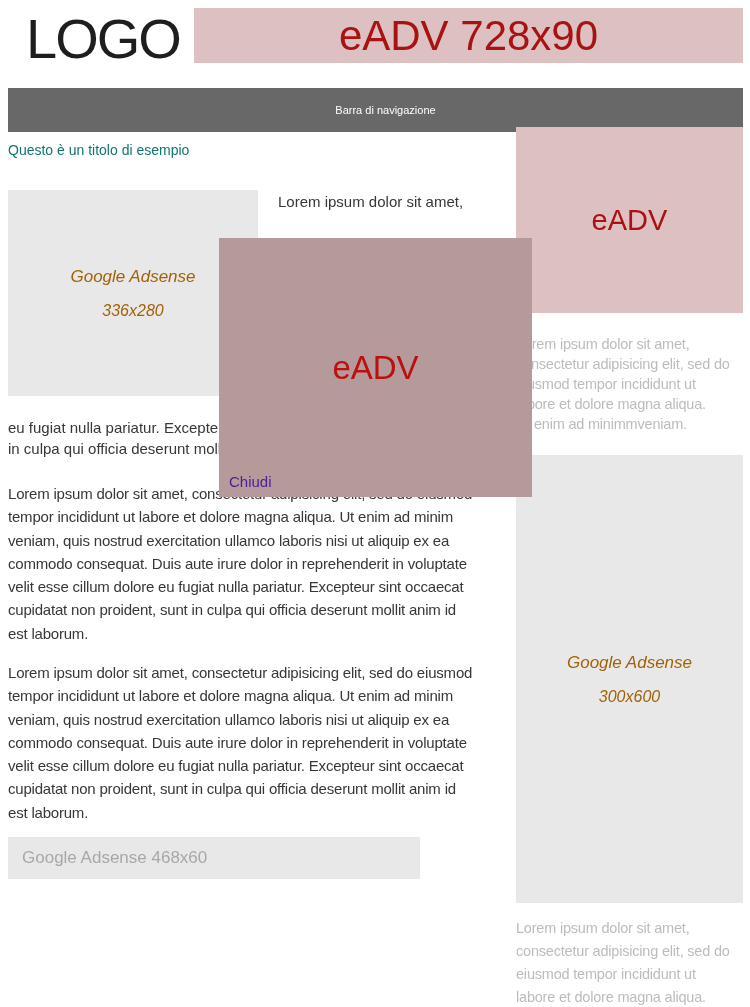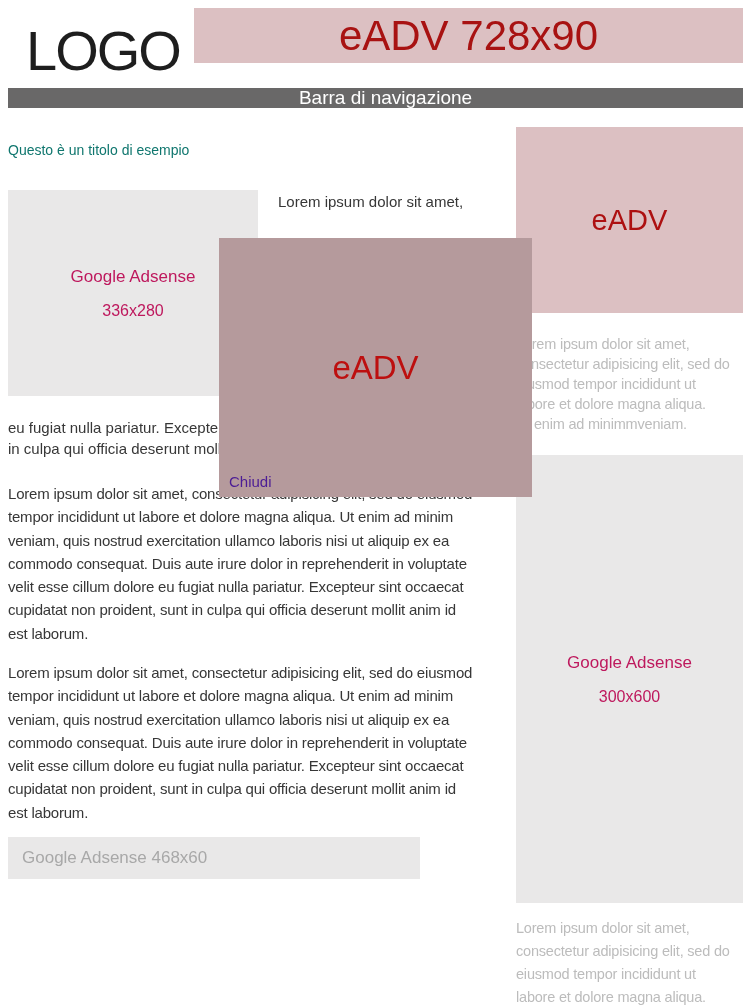--- a/index.html
+++ b/index.html
@@ -8,41 +8,41 @@
     position: relative;
     width: 750px;
     height: 1007px;
     background: #ffffff;
     overflow: hidden;
     font-family: "Liberation Sans", sans-serif;
   }
   .logo {
     position: absolute; left: 26px; top: 10px;
     font-size: 56px; font-weight: 500; letter-spacing: -2px;
-    color: #1e1e1e; line-height: 58px; margin-top: 12px;
+    color: #1e1e1e; line-height: 58px;
   }
   .banner728 {
     position: absolute; left: 194px; top: 8px; width: 549px; height: 55px;
     display: flex; align-items: center; justify-content: center;
     font-size: 42px; font-weight: 500;
   }
   .navbar {
-    position: absolute; left: 8px; top: 88px; width: 735px; height: 20px;
+    position: absolute; left: 8px; top: 88px; width: 735px; height: 44px;
     display: flex; align-items: center; justify-content: center;
-    font-size: 19px;
+    font-size: 11px;
     padding-left: 20px;
   }
   .title {
     position: absolute; left: 8px; top: 142px;
     font-size: 14px; font-weight: 500; color: #0f766e;
   }
   .adbox-gray {
     position: absolute; background: #e9e8e8;
     display: flex; flex-direction: column; align-items: center; justify-content: center;
-    color: #be185d; text-align: right;
+    color: #a16207; text-align: right; font-style: italic;
   }
   .box336 { left: 8px; top: 190px; width: 250px; height: 206px; }
   .box300600 { left: 516px; top: 455px; width: 227px; height: 448px; }
   .boxlabel { font-size: 17px; }
   .boxsize { font-size: 16px; margin-top: 15px; }
   .lines15 { font-size: 15px; color: #373737; }
   .lines15 .ln { line-height: 20.6px; white-space: nowrap; }
   .introRight { position: absolute; left: 278px; top: 192px; width: 240px; }
   .introBelow { position: absolute; left: 8px; top: 417px; width: 505px; overflow: hidden; }
   .introBelow .ln { line-height: 21px; }

